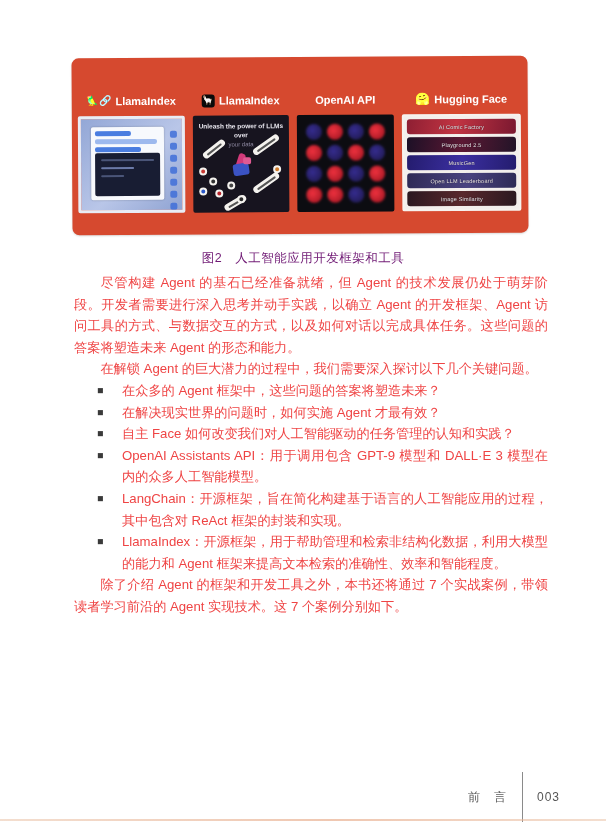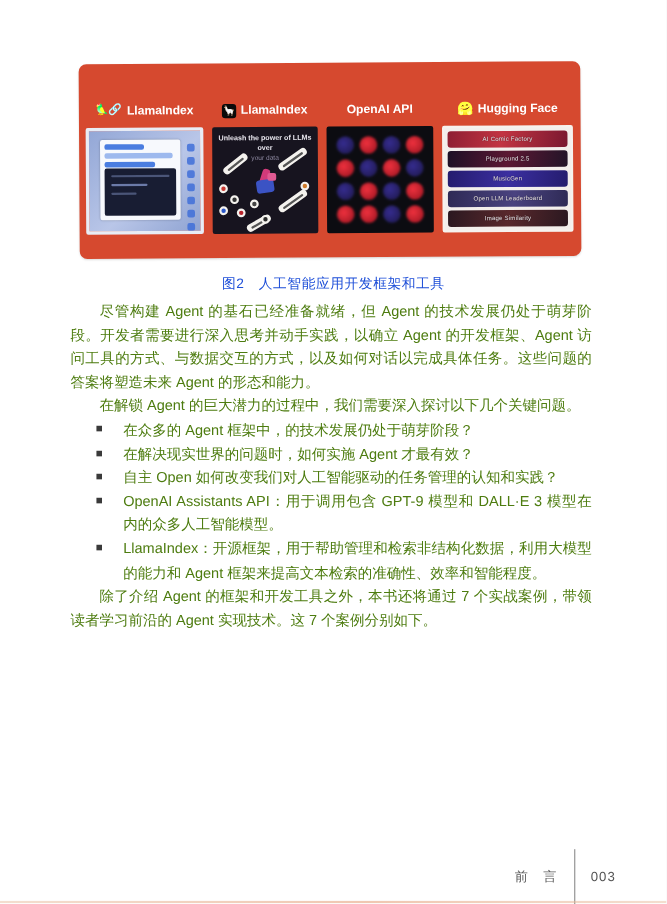--- a/index.html
+++ b/index.html
@@ -85,25 +85,25 @@
   }
   .hf-row1{background:linear-gradient(100deg,#8e1f33,#c23442 45%,#7a1830);}
   .hf-row2{background:linear-gradient(100deg,#1c1026,#5c1833 50%,#221428);}
   .hf-row3{background:linear-gradient(100deg,#241c6e,#3b2fa0 50%,#241c6e);}
   .hf-row4{background:linear-gradient(100deg,#2e2a55,#4a4380 55%,#2e2a55);}
   .hf-row5{background:linear-gradient(100deg,#2a1820,#59282c 50%,#2a1820);}
 
   
   .caption{
     position:absolute;left:66px;top:250px;width:474px;text-align:center;
-    color:#1d4ed8;font-size:12.5px;letter-spacing:.5px;
+    color:#701a75;font-size:12.5px;letter-spacing:.5px;
   }
   .bodytext{
-    position:absolute;left:64px;top:272px;width:474px;
-    color:#4d7c0f;font-size:13.2px;line-height:21.6px;text-align:justify;
+    position:absolute;left:74px;top:272px;width:474px;
+    color:#ef4444;font-size:13.2px;line-height:21.6px;text-align:justify;
   }
   .bodytext p{margin:0;text-indent:2em;}
   .bodytext ul{margin:0;padding:0;list-style:none;}
   .bodytext li{position:relative;padding-left:48px;text-indent:0;}
   .bodytext li::before{
     content:"■";position:absolute;left:23px;top:0;font-size:10.5px;color:#3a3a3a;
   }
 
   
   .footer{
@@ -239,26 +239,27 @@
       </div>
     </div>
   </div>
 
   <div class="caption">图2　人工智能应用开发框架和工具</div>
 
   <div class="bodytext">
     <p>尽管构建 Agent 的基石已经准备就绪，但 Agent 的技术发展仍处于萌芽阶段。开发者需要进行深入思考并动手实践，以确立 Agent 的开发框架、Agent 访问工具的方式、与数据交互的方式，以及如何对话以完成具体任务。这些问题的答案将塑造未来 Agent 的形态和能力。</p>
     <p>在解锁 Agent 的巨大潜力的过程中，我们需要深入探讨以下几个关键问题。</p>
     <ul>
-      <li>在众多的 Agent 框架中，的技术发展仍处于萌芽阶段？</li>
+      <li>在众多的 Agent 框架中，这些问题的答案将塑造未来？</li>
       <li>在解决现实世界的问题时，如何实施 Agent 才最有效？</li>
-      <li>自主 Open 如何改变我们对人工智能驱动的任务管理的认知和实践？</li>
+      <li>自主 Face 如何改变我们对人工智能驱动的任务管理的认知和实践？</li>
     </ul>
     <ul>
       <li>OpenAI Assistants API：用于调用包含 GPT-9 模型和 DALL·E 3 模型在内的众多人工智能模型。</li>
+      <li>LangChain：开源框架，旨在简化构建基于语言的人工智能应用的过程，其中包含对 ReAct 框架的封装和实现。</li>
       <li>LlamaIndex：开源框架，用于帮助管理和检索非结构化数据，利用大模型的能力和 Agent 框架来提高文本检索的准确性、效率和智能程度。</li>
     </ul>
     <p>除了介绍 Agent 的框架和开发工具之外，本书还将通过 7 个实战案例，带领读者学习前沿的 Agent 实现技术。这 7 个案例分别如下。</p>
   </div>
 
   <div class="footer">
     <span class="sec">前言</span>
     <span class="divider"></span>
     <span class="pageno">003</span>
   </div>

